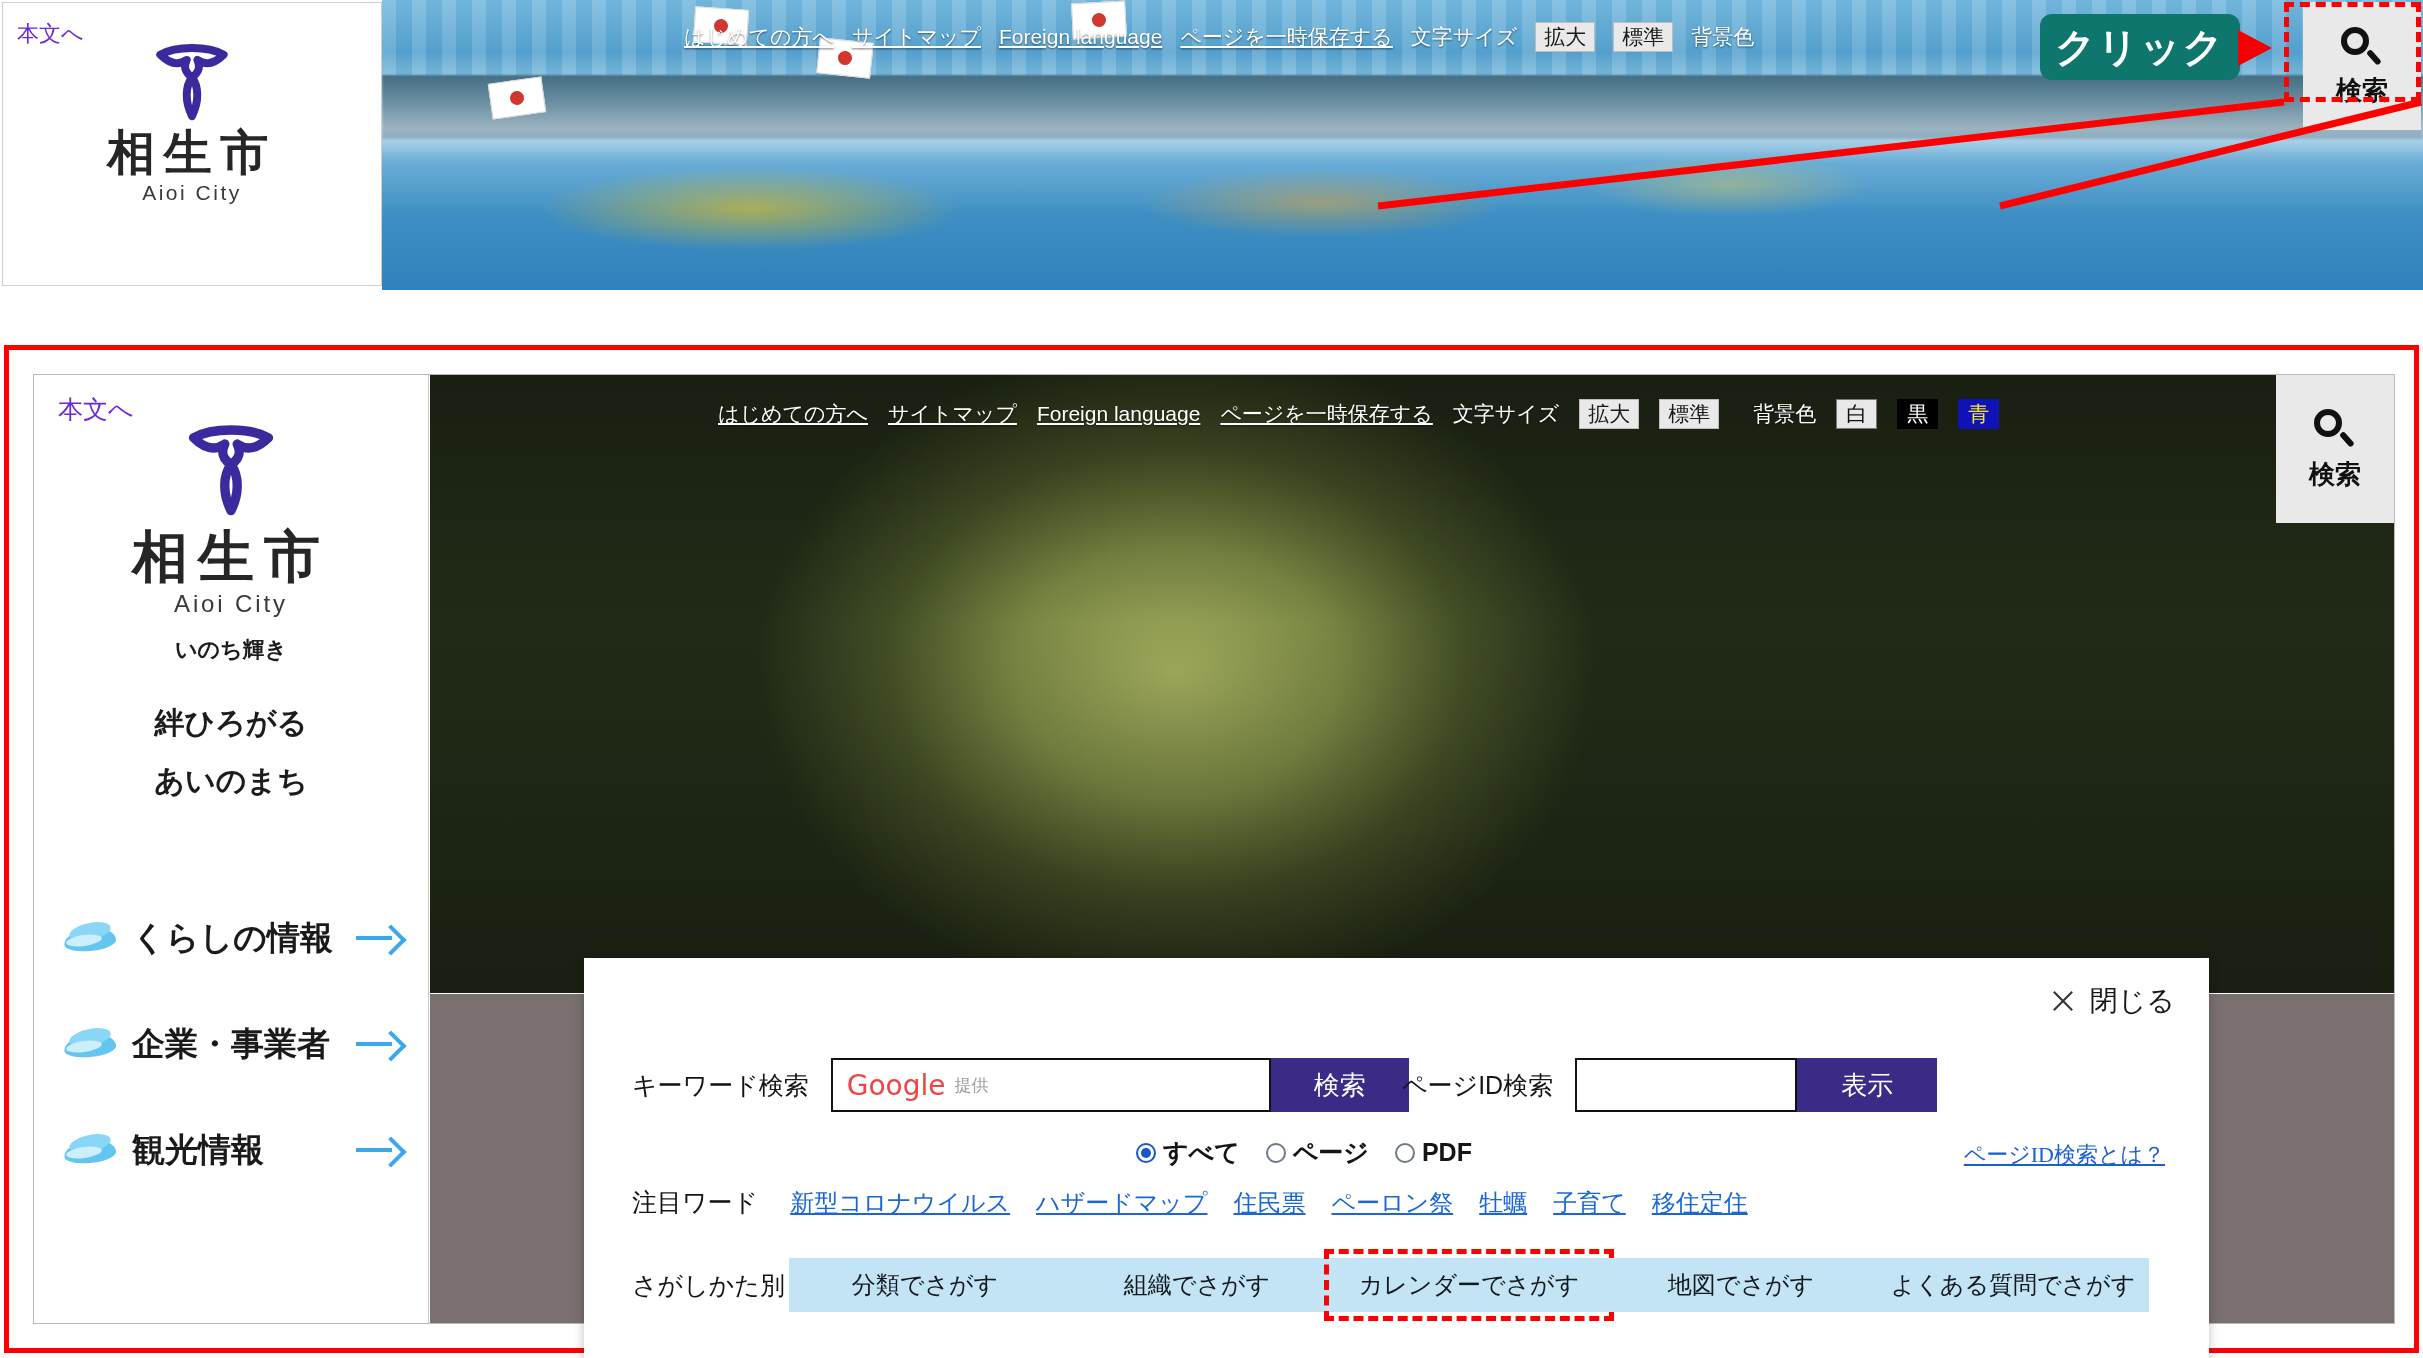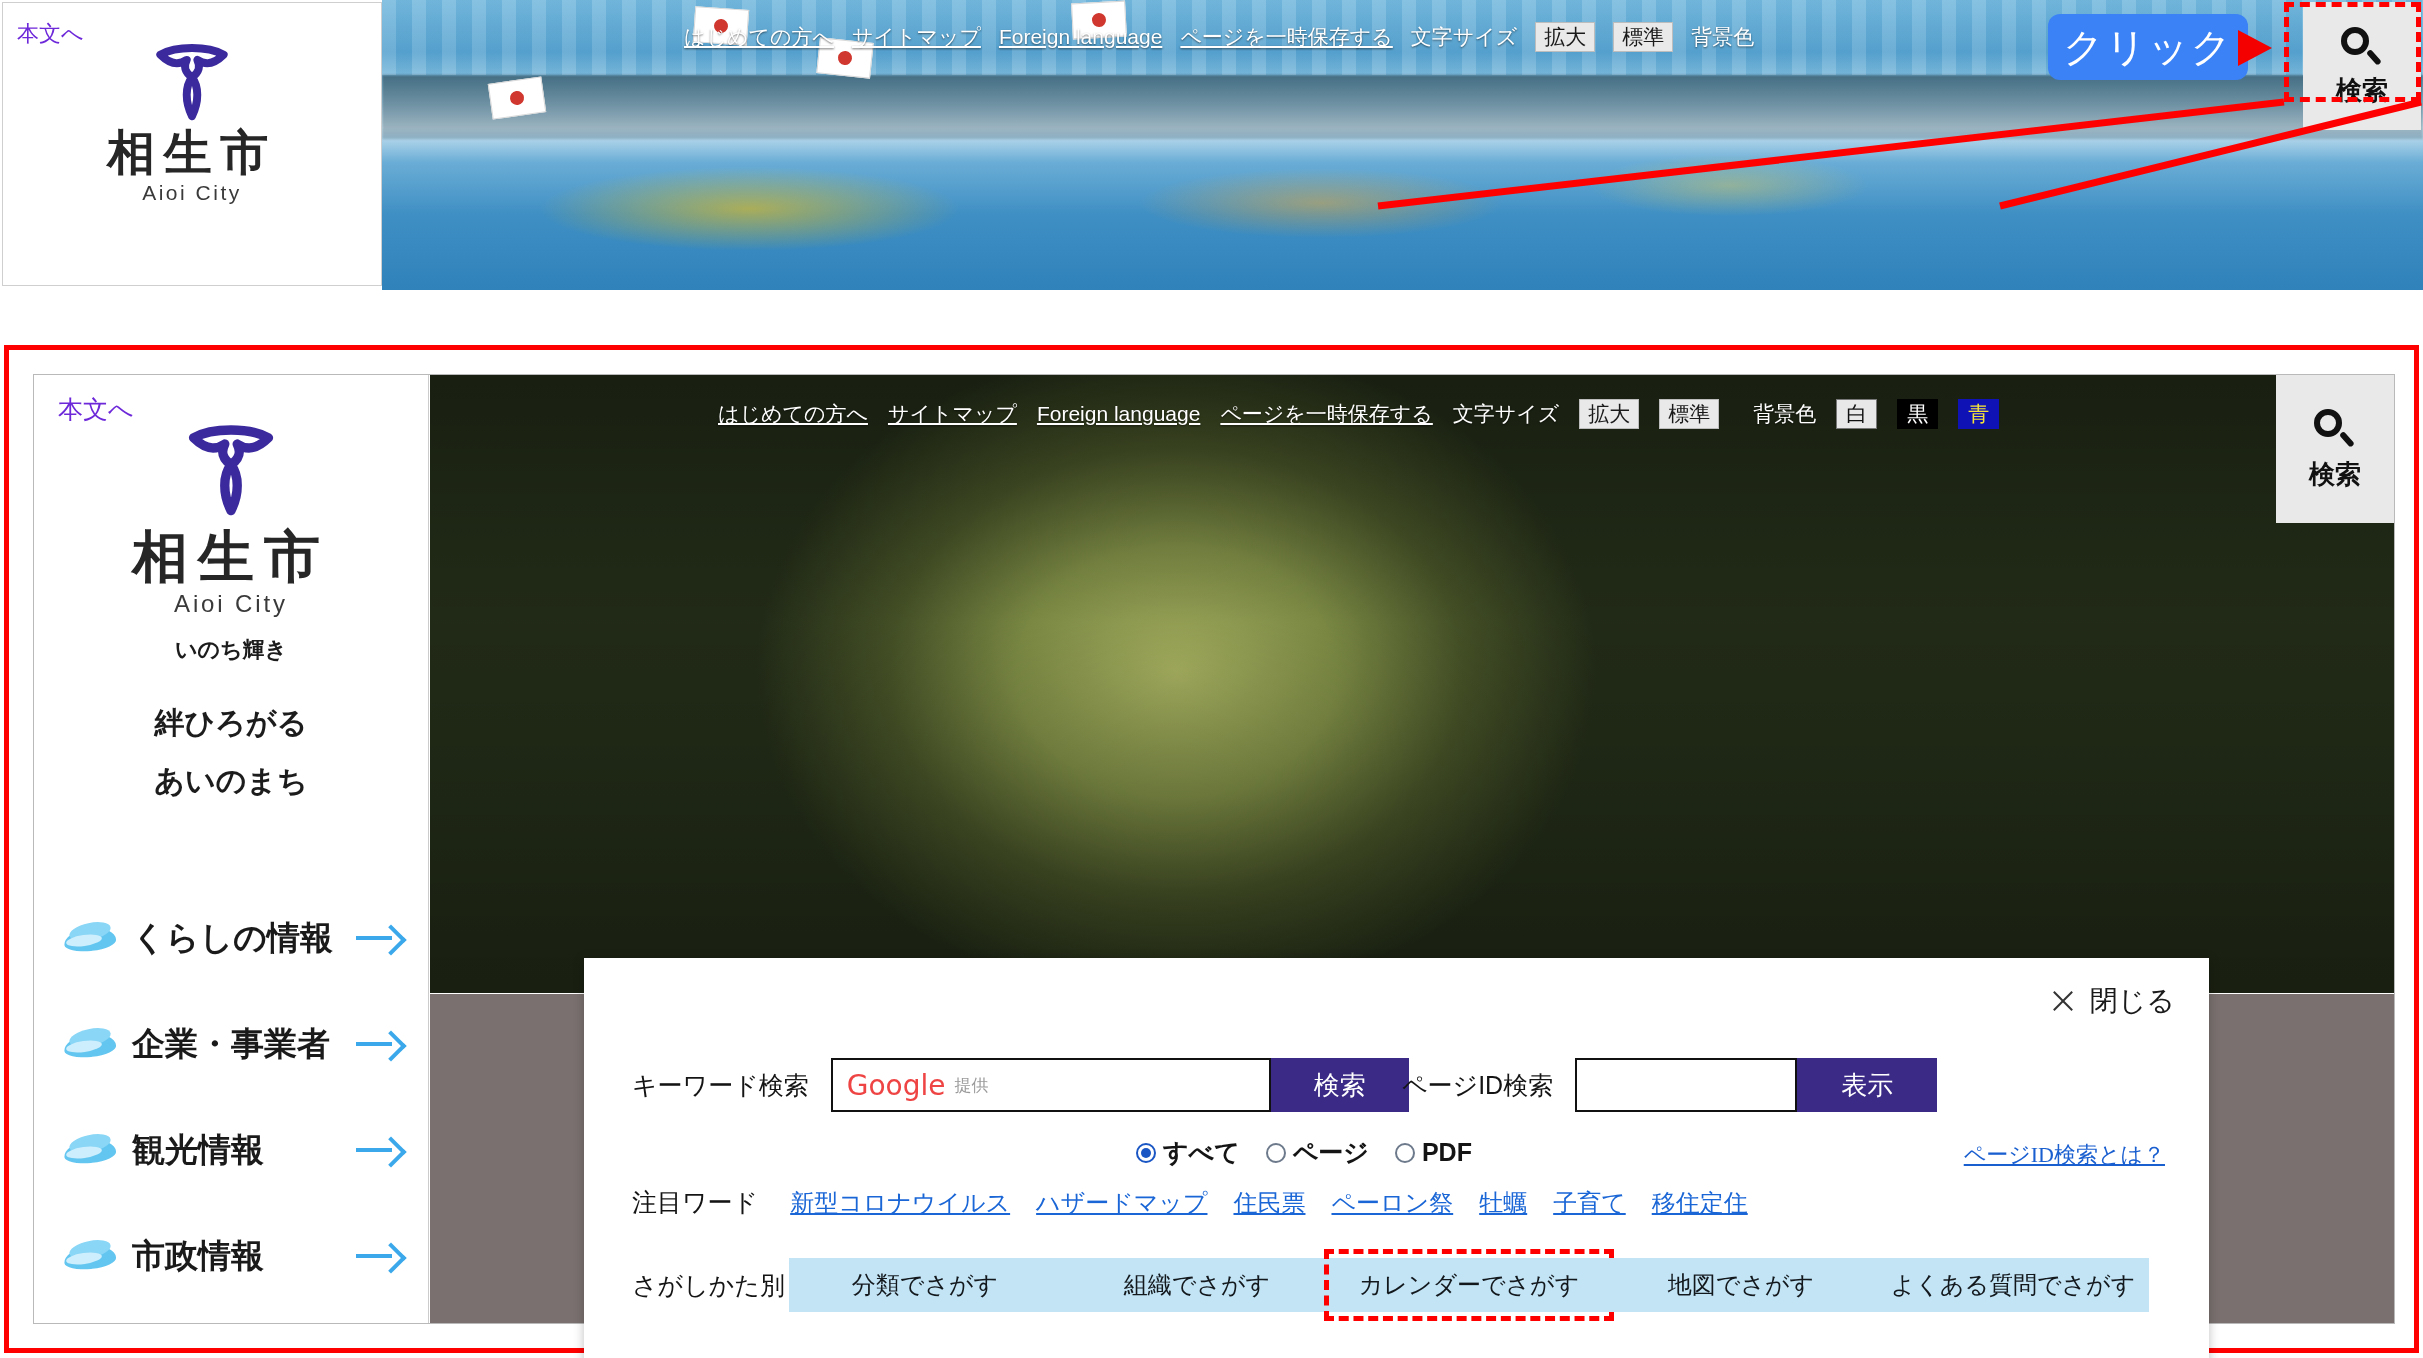--- a/index.html
+++ b/index.html
@@ -183,24 +183,23 @@
   .oyster .s1{position:absolute;left:0;top:8px;width:52px;height:22px;background:#63c6f0;border-radius:50% 42% 48% 50%/60% 60% 40% 40%;transform:rotate(-6deg);}
   .oyster .s2{position:absolute;left:5px;top:2px;width:42px;height:17px;background:#8ad6f6;border-radius:50%;transform:rotate(-12deg);}
   .oyster .s3{position:absolute;left:2px;top:14px;width:36px;height:11px;background:#cdeefc;border-radius:50%;transform:rotate(-8deg);}
   .navlabel{font-size:33px;font-weight:700;color:#1a1a1a;flex:1 1 auto;white-space:nowrap;}
   .arrow{width:46px;height:28px;position:relative;flex:0 0 auto;}
   .arrow .shaft{position:absolute;left:0;top:12px;width:36px;height:4px;background:#3aa8ea;}
   .arrow .head{position:absolute;right:0;top:5px;width:18px;height:18px;border-top:4px solid #3aa8ea;border-right:4px solid #3aa8ea;transform:rotate(45deg);}
 
   
   .callout{
-    position:absolute;background:#3b82f6;color:#ffffff;border-radius:12px;
-    display:flex;align-items:center;justify-content:center;font-weight:400;
+    position:absolute;background:#0f766e;color:#ffffff;border-radius:12px;
+    display:flex;align-items:center;justify-content:center;font-weight:700;
     letter-spacing:.04em;
-    margin-left:8px;
   }
   .callout.big{font-size:40px;}
   .tail-right{
     position:absolute;width:0;height:0;border-top:18px solid transparent;border-bottom:18px solid transparent;
     border-left:34px solid #f40000;
   }
   .dashbox{position:absolute;border:5px dashed #ff0000;box-sizing:border-box;}
   svg.overlay{position:absolute;left:0;top:0;width:2423px;height:1358px;pointer-events:none;}
 </style>
 </head>
@@ -303,32 +302,20 @@
                 <i class="head"></i>
               </span>
           </div>
           <div class="navitem">
             <span class="oyster">
                 <i class="s1"></i>
                 <i class="s2"></i>
                 <i class="s3"></i>
               </span>
             <span class="navlabel">観光情報</span>
-            <span class="arrow">
-                <i class="shaft"></i>
-                <i class="head"></i>
-              </span>
-          </div>
-          <div class="navitem">
-            <span class="oyster">
-                <i class="s1"></i>
-                <i class="s2"></i>
-                <i class="s3"></i>
-              </span>
-            <span class="navlabel">市政情報</span>
             <span class="arrow">
                 <i class="shaft"></i>
                 <i class="head"></i>
               </span>
           </div>
         </div>
       </div>
 
       <div class="b-hero">
         <div class="hero-bot-bg"></div>

